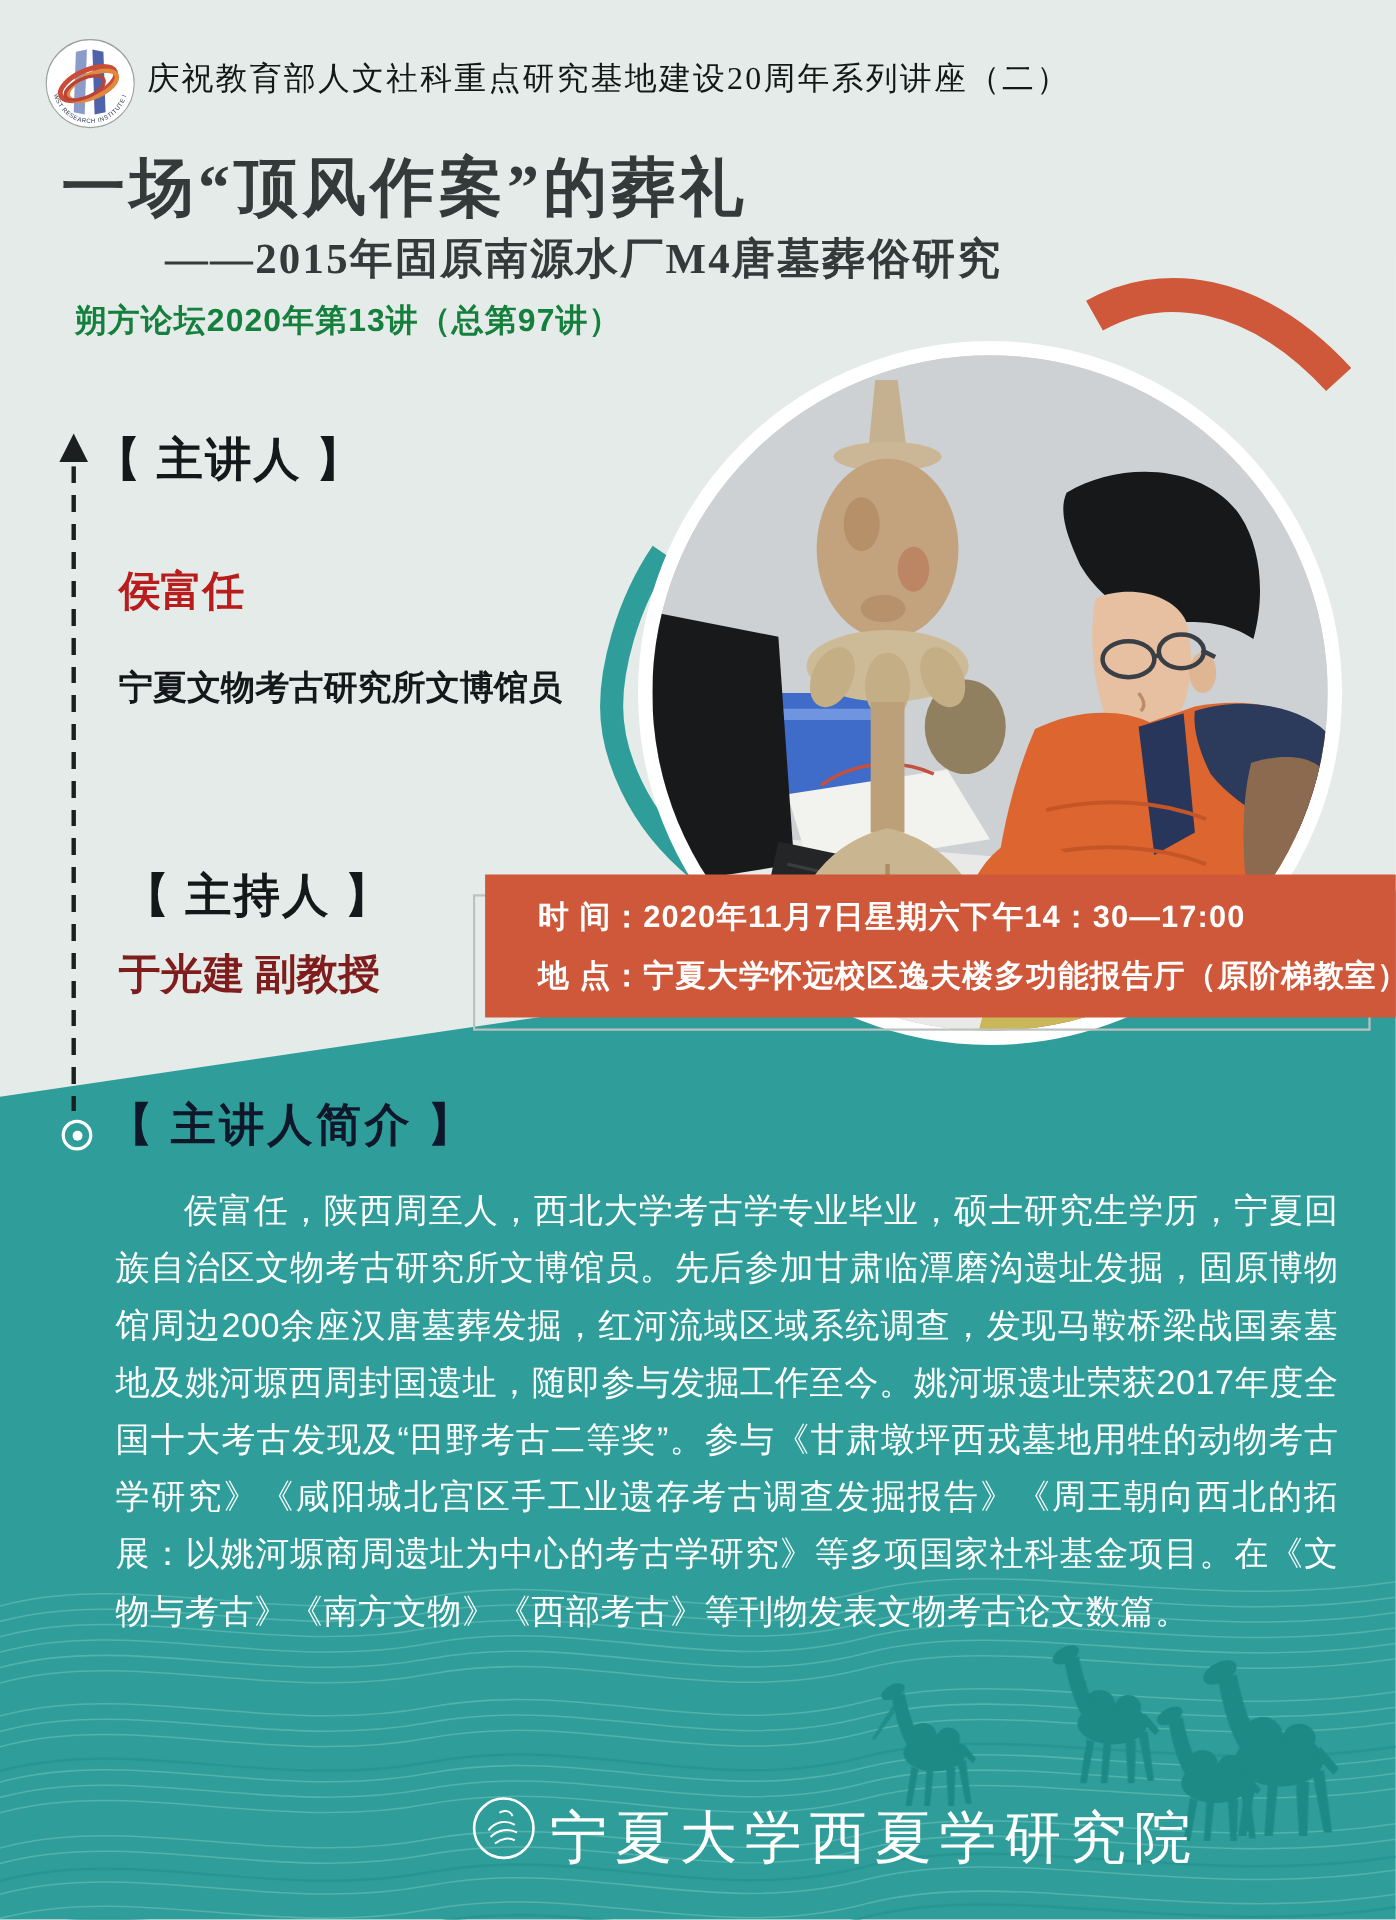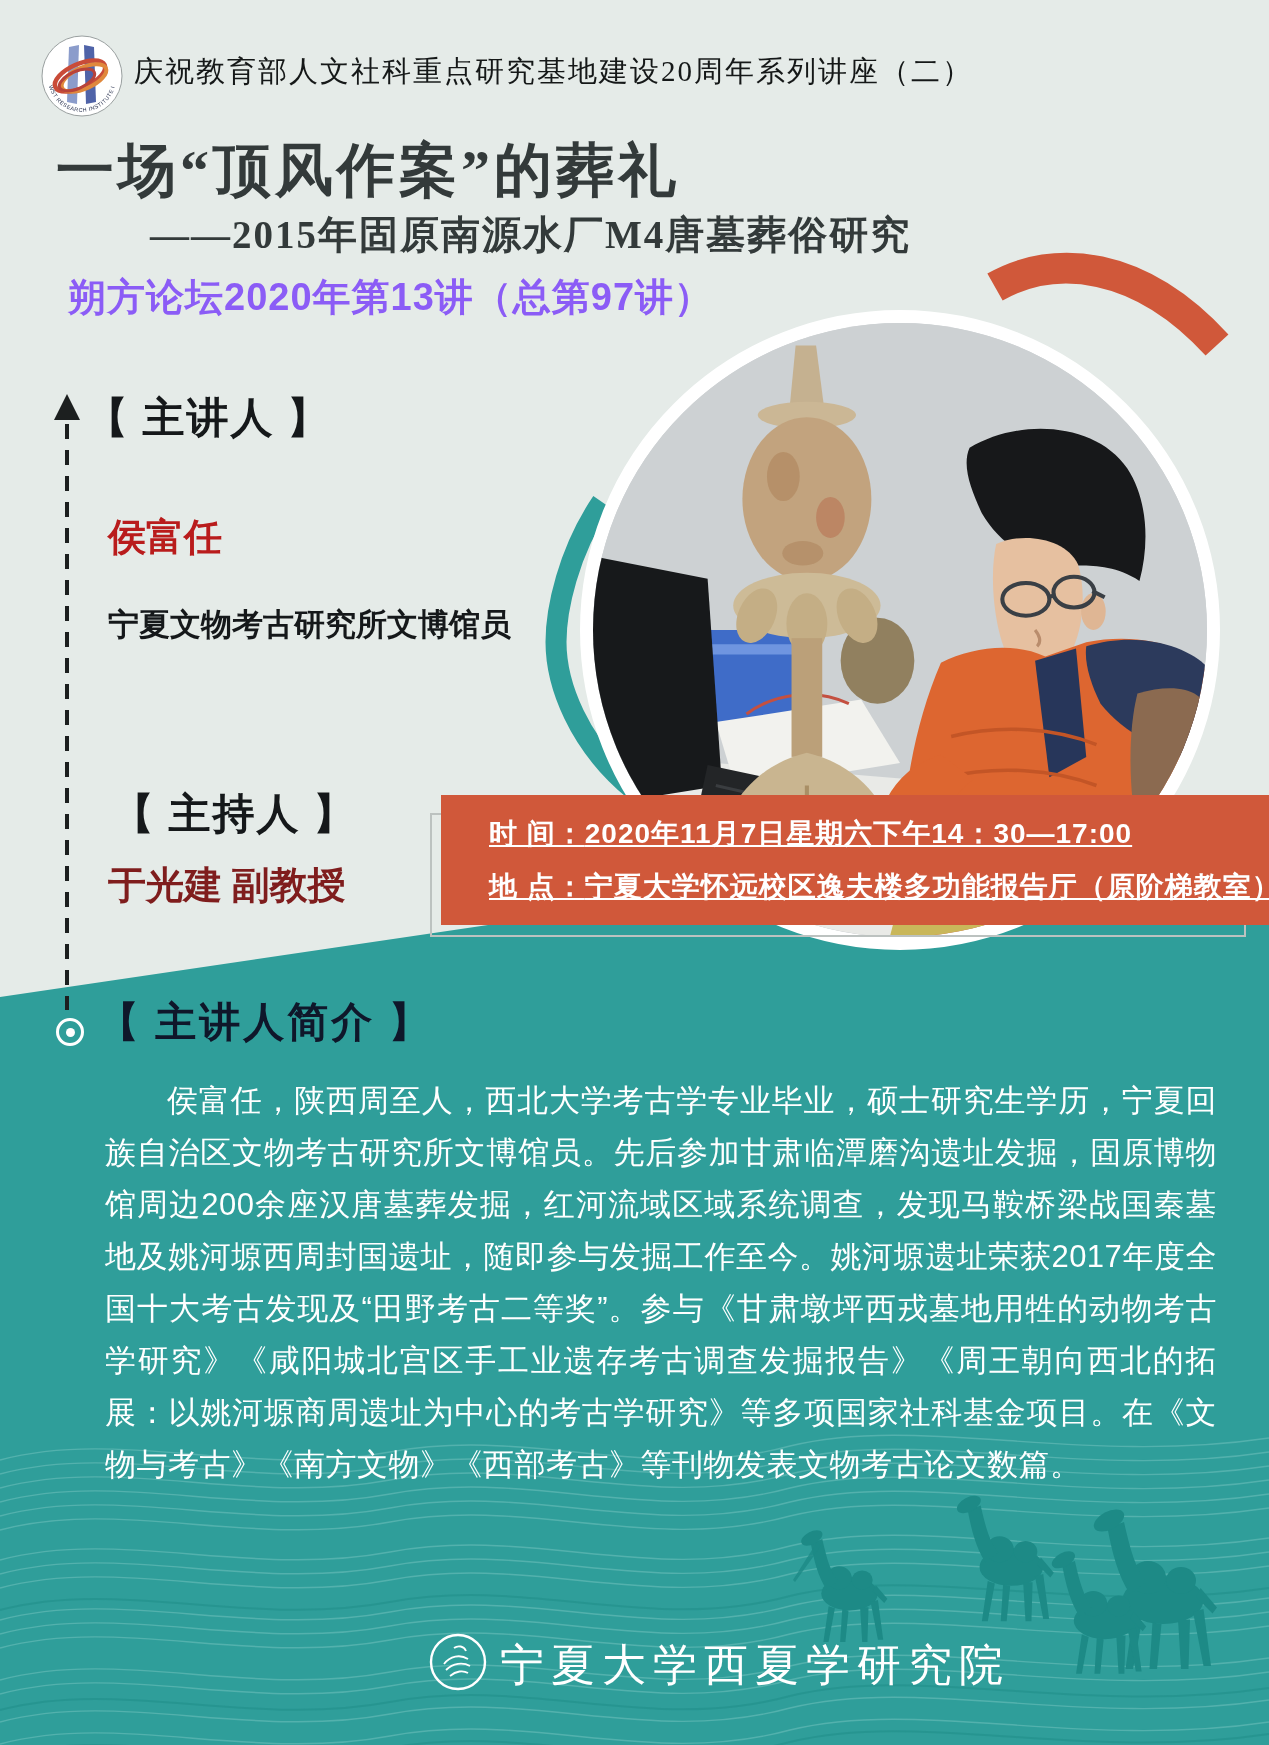--- a/index.html
+++ b/index.html
@@ -14,21 +14,21 @@
   
   .hdr-logo{left:40px; top:34px; width:84px; height:84px; z-index:6;}
   .hdr-text{left:134px; top:52px; font-size:29px; font-weight:normal; color:#151818;
             letter-spacing:2px; z-index:6;}
 
   
   .title-main{left:56px; top:132px; font-size:58px; font-weight:bold; color:#333a3a;
               letter-spacing:4px; z-index:6;}
   .title-sub{left:150px; top:208px; font-size:39px; font-weight:bold; color:#333a3a;
              letter-spacing:2px; z-index:6;}
-  .forum-line{left:68px; top:272px; font-size:38px; font-weight:bold; color:#8b5cf6;
+  .forum-line{left:68px; top:272px; font-size:29px; font-weight:bold; color:#15803d;
               letter-spacing:1px; z-index:6;}
 
   
   .arrow-up{left:54px; top:394px; width:0; height:0;
             border-left:13px solid transparent; border-right:13px solid transparent;
             border-bottom:26px solid #1c1f1f; z-index:6;}
   .dash-line{left:65px; top:424px; width:4px; height:586px; z-index:6;
              background:repeating-linear-gradient(to bottom,#1c1f1f 0 15px,transparent 15px 26px);}
   .node-ring{left:56px; top:1018px; width:22px; height:22px; border:3px solid #ffffff;
              border-radius:50%; z-index:6; display:flex; align-items:center; justify-content:center;}
@@ -52,35 +52,35 @@
                 background:#ced2d4; z-index:3;}
   .crescent{left:540px; top:490px; width:130px; height:320px; z-index:2;}
   .orange-arc{left:975px; top:245px; width:270px; height:150px; z-index:2;}
 
   
   .outline-rect{left:430px; top:813px; width:812px; height:120px;
                 border:2px solid #bcc2c0; z-index:4;}
   .event-box{left:441px; top:795px; width:828px; height:130px; background:#d0583a; z-index:5;
              color:#ffffff; font-weight:bold; font-size:28px; letter-spacing:1px;
              padding:12px 0 0 48px; box-sizing:border-box;}
-  .event-row{line-height:53px; white-space:nowrap;text-decoration:underline;}
+  .event-row{line-height:53px; white-space:nowrap;}
 
   
   .bio-lbl{left:98px; top:995px; font-size:41px; font-weight:bold; color:#0f172a;
            letter-spacing:3px; z-index:6;}
   .bio-text{left:105px; top:1075px; width:1112px; font-size:31px; line-height:52px;
             color:#ffffff; text-align:justify; text-indent:2em; z-index:6; letter-spacing:0.5px;}
 
   
   .waves{left:0; top:1400px; width:1269px; height:345px; z-index:2;}
   .camels{left:755px; top:1460px; width:514px; height:250px; z-index:2;}
 
   
   .foot-seal{left:428px; top:1632px; width:60px; height:60px; z-index:6;}
-  .foot-org{left:500px; top:1636px; font-size:44px; color:#ffffff; letter-spacing:7px;
+  .foot-org{left:500px; top:1636px; font-size:52px; color:#ffffff; letter-spacing:7px;
             z-index:6; font-weight:normal;}
 </style>
 </head>
 <body>
 
 <div id="poster">
 
   <div class="abs teal-sec"></div>
 
   <svg class="abs waves" viewBox="0 0 1269 345">

